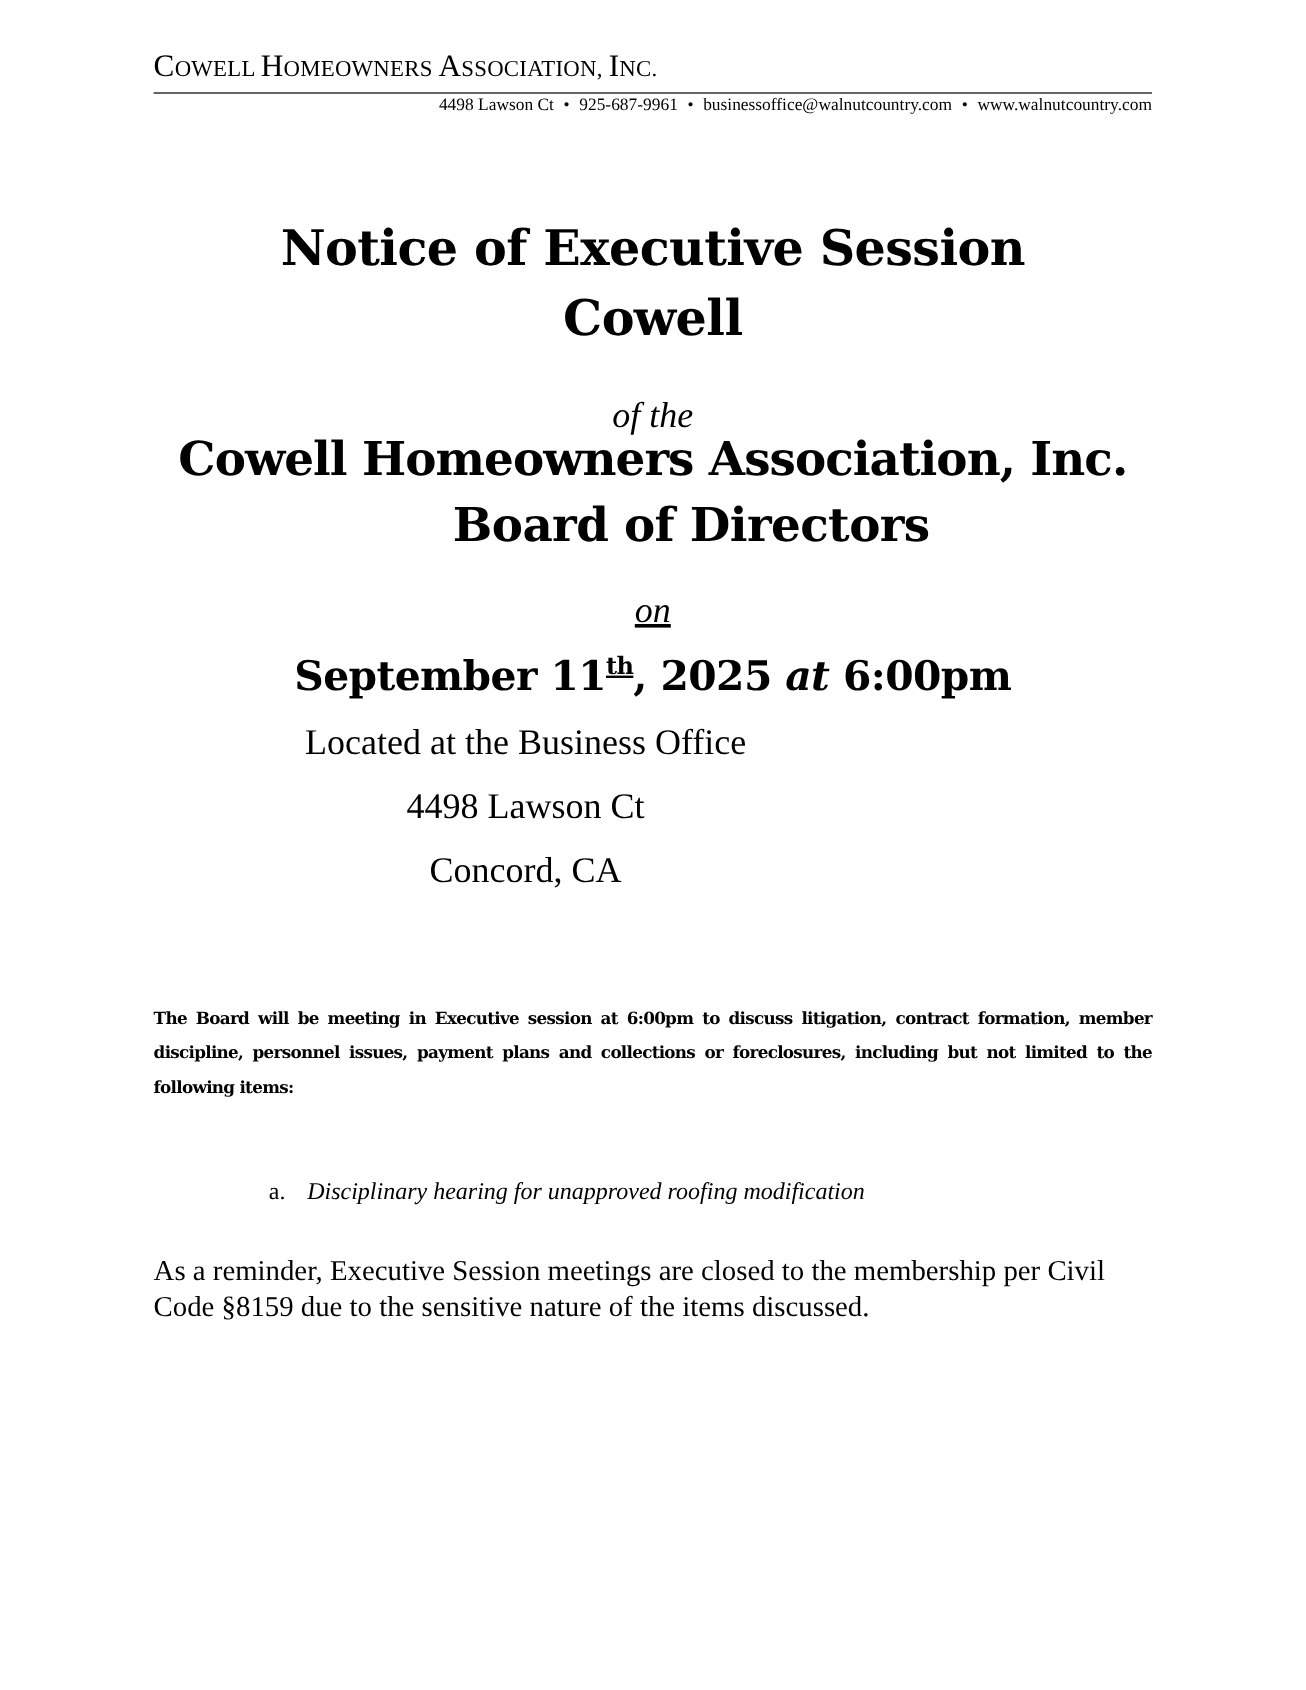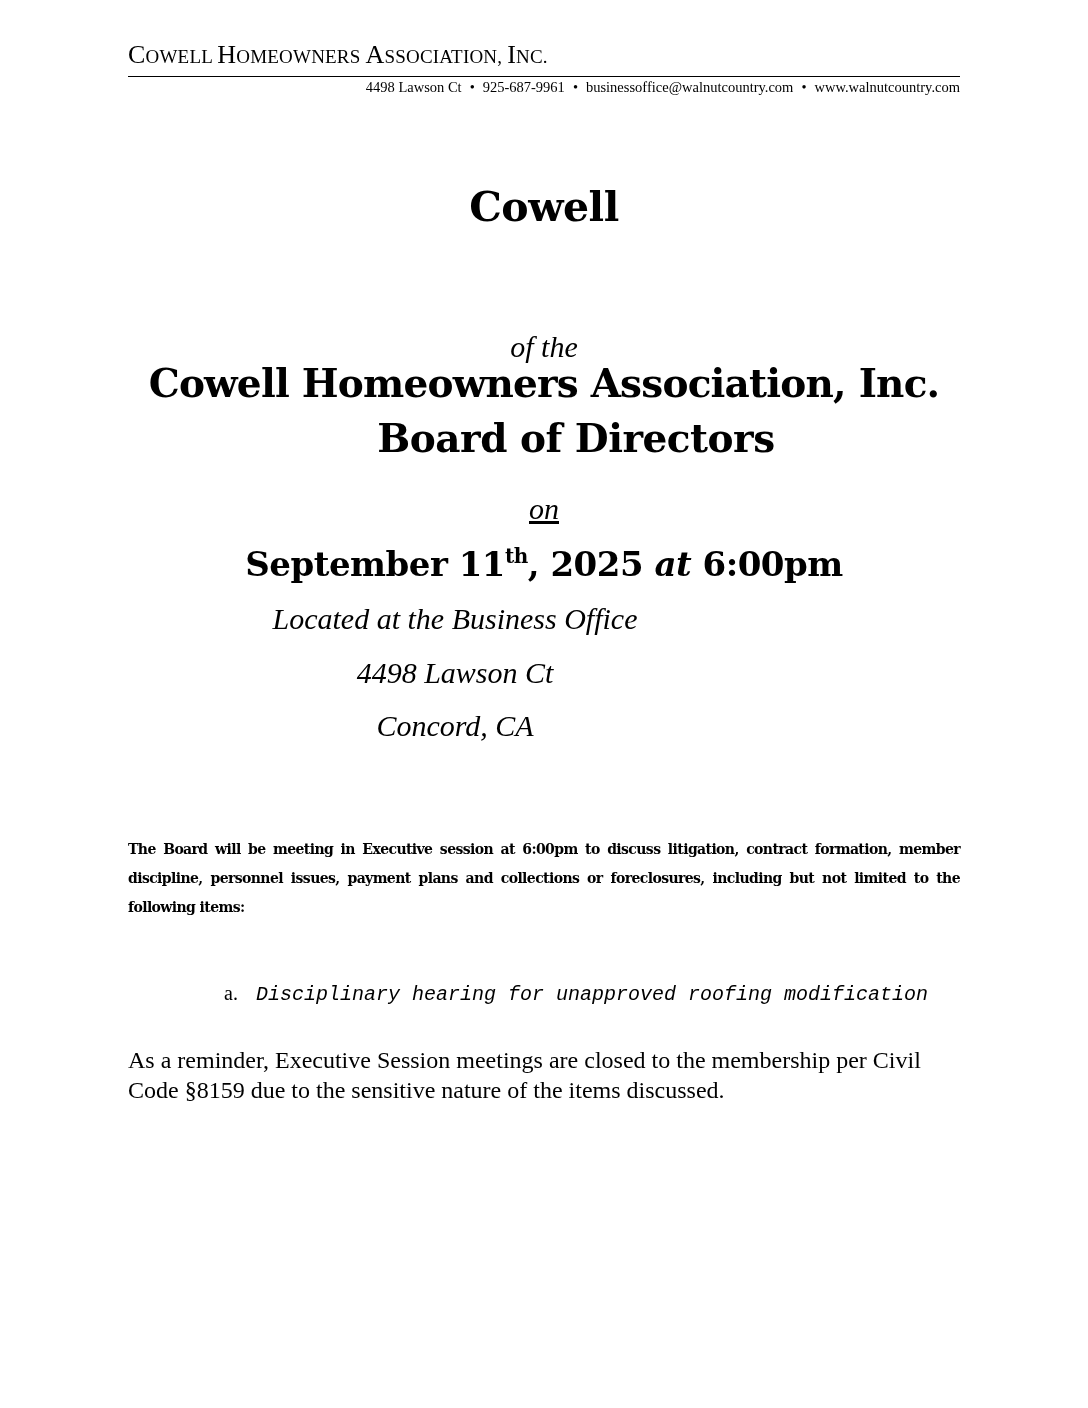--- a/index.html
+++ b/index.html
@@ -11,44 +11,45 @@
     .rule { border-top: 1.3px solid #000; margin-top: 4px; }
     .contact { text-align: right; font-size: 14.5px; margin-top: 2px; white-space: nowrap; }
     .contact .dot { margin: 0 8px; }
     .title { position: absolute; left: 0; width: 1088px; text-align: center; font-family: "DejaVu Serif", serif; font-weight: bold; }
     .t1 { top: 178px; font-size: 41px; line-height: 58px; letter-spacing: -0.5px; }
     .ofthe { position: absolute; left: 0; width: 1088px; top: 306px; text-align: center; font-style: italic; font-size: 30px; margin-top: 24px; }
     .t2 { top: 360px; font-size: 39px; letter-spacing: -0.8px; }
     .t3 { top: 415px; font-size: 39px; letter-spacing: -0.5px; margin-left: 32px; }
     .on { position: absolute; left: 0; width: 1088px; top: 492px; text-align: center; font-style: italic; font-size: 30px; text-decoration: underline; }
     .date { top: 544px; font-size: 34px; letter-spacing: -0.5px; }
-    .date sup { font-size: 20px; vertical-align: 13px; line-height: 0; }
+    .date sup { font-size: 20px; vertical-align: 13px; line-height: 0; text-decoration: underline; }
     .date i { font-style: italic; }
-    .loc { position: absolute; left: 17px; width: 876px; text-align: center; font-style: italic; font-size: 30px; }
+    .loc { position: absolute; left: 0; width: 876px; text-align: center; font-size: 30px; }
     .l1 { top: 602px; } .l2 { top: 656px; } .l3 { top: 709px; }
     .body-para { position: absolute; left: 128px; width: 832px; top: 835px; font-family: "DejaVu Serif", serif; font-weight: bold; font-size: 14px; line-height: 29px; text-align: justify; letter-spacing: -0.6px; }
     .item { position: absolute; left: 224px; top: 982px; font-size: 20px; white-space: nowrap; }
     .item .marker { display: inline-block; width: 32px; }
-    .item .text { font-style: italic; font-family: Liberation Mono, monospace; }
+    .item .text { font-style: italic; }
     .reminder { position: absolute; left: 128px; width: 840px; top: 1045px; font-size: 24px; line-height: 30px; }
   </style>
 </head>
 <body>
 
 <div class="letterhead">
   <div class="org-name">
     <span class="big">C</span><span class="sc">OWELL </span><span class="big">H</span><span class="sc">OMEOWNERS </span><span class="big">A</span><span class="sc">SSOCIATION, </span><span class="big">I</span><span class="sc">NC.</span>
   </div>
   <div class="rule"></div>
   <div class="contact">
     <span>4498 Lawson Ct</span><span class="dot">•</span><span>925-687-9961</span><span class="dot">•</span><span>businessoffice@walnutcountry.com</span><span class="dot">•</span><span>www.walnutcountry.com</span>
   </div>
 </div>
 
 <div class="title t1">
+  <div>Notice of Executive Session</div>
   <div>Cowell</div>
 </div>
 
 <div class="ofthe">of the</div>
 <div class="title t2">Cowell Homeowners Association, Inc.</div>
 <div class="title t3">Board of Directors</div>
 <div class="on">on</div>
 
 <div class="title date">
   <span>September 11</span><sup>th</sup><span>, 2025 </span><i>at</i><span> 6:00pm</span>

